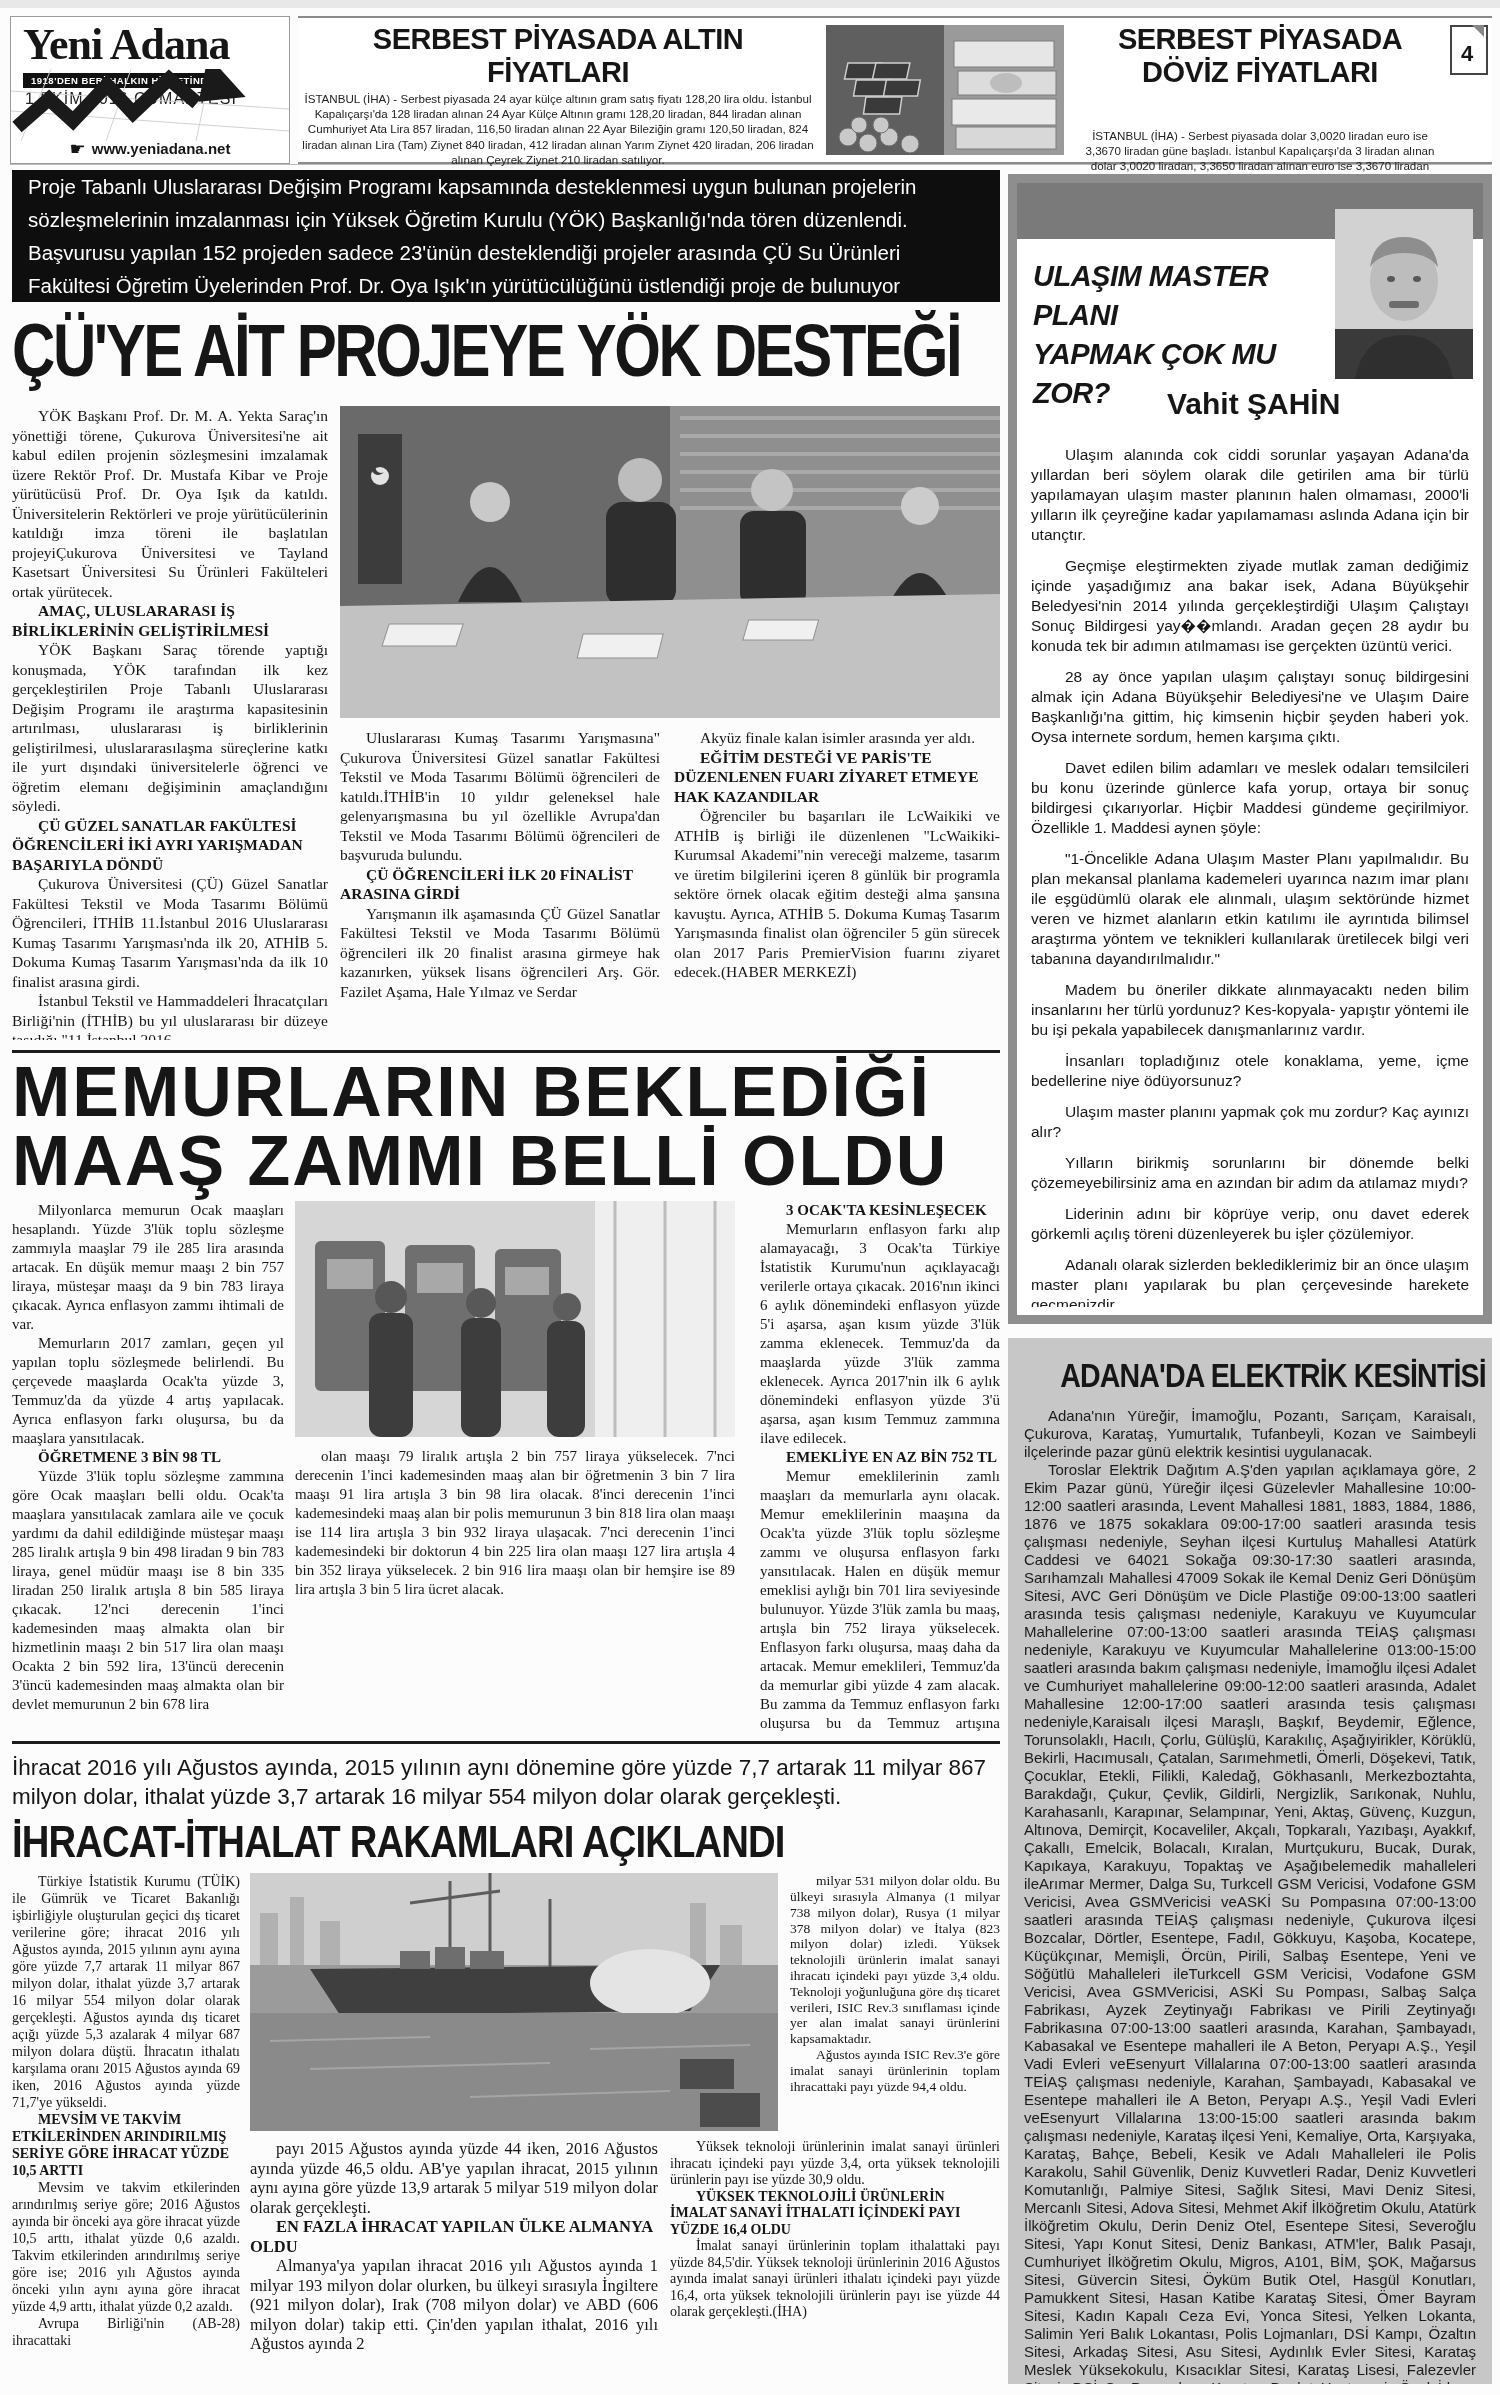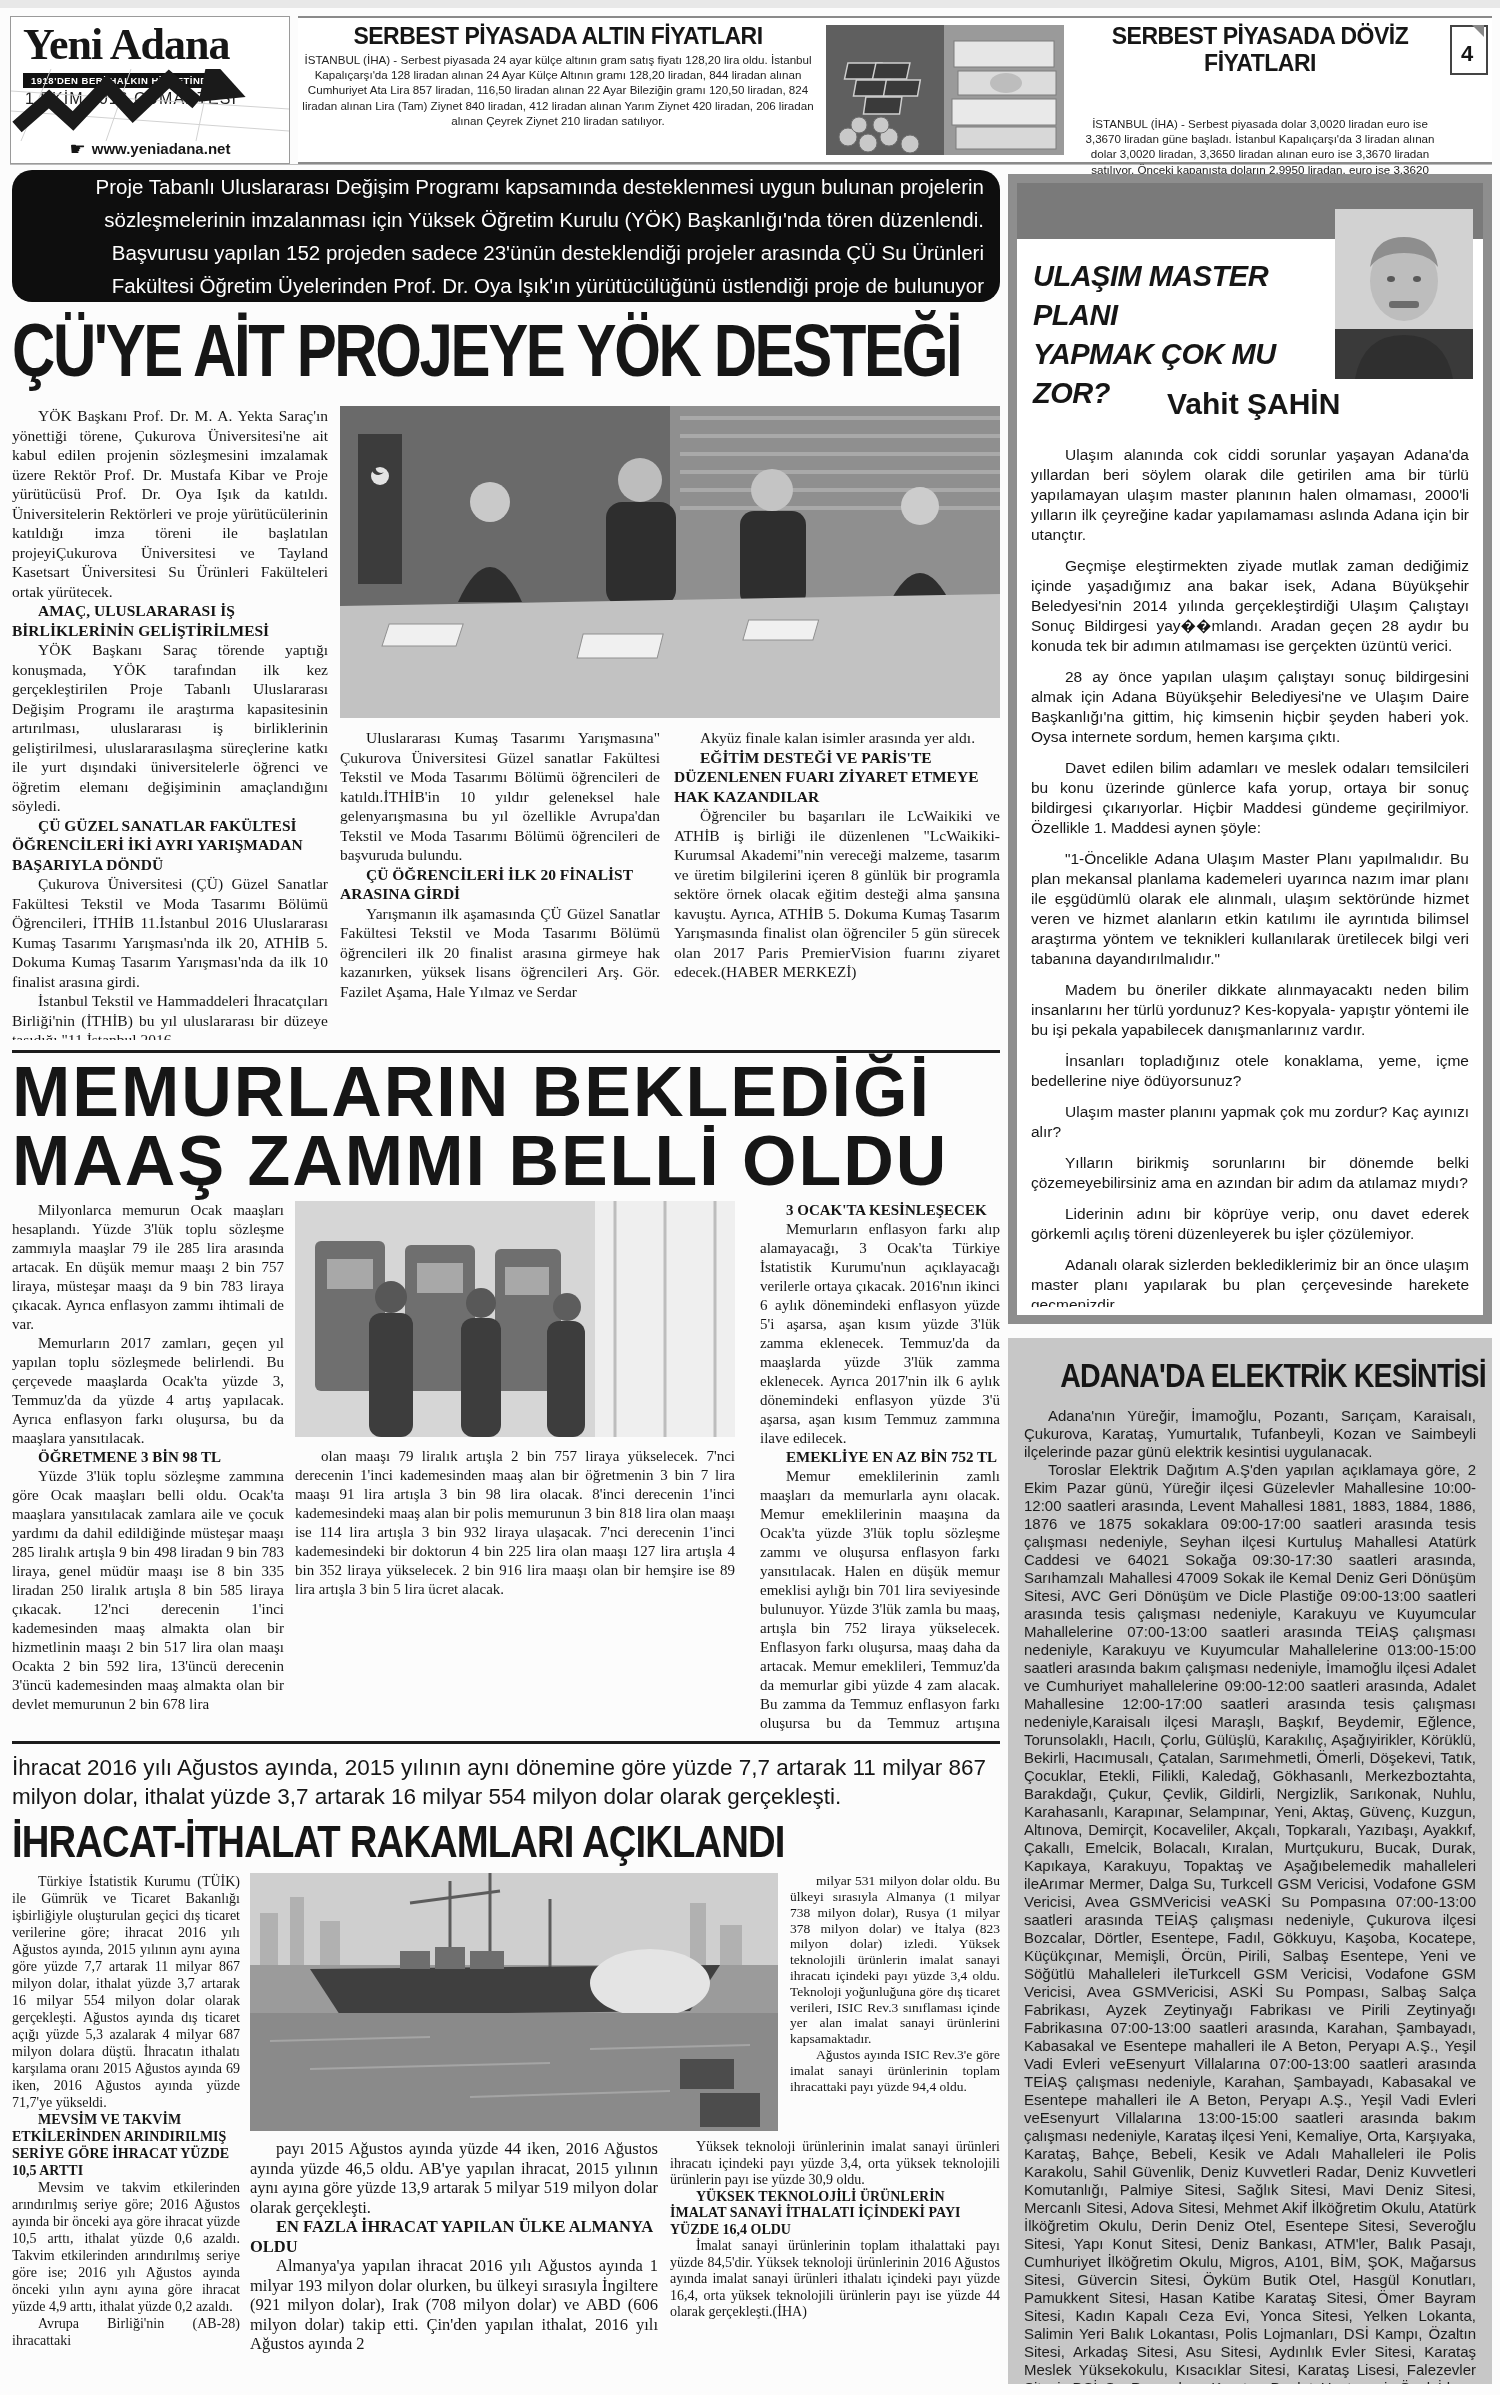--- a/index.html
+++ b/index.html
@@ -11,31 +11,31 @@
   .mh-logo{font-family:"Liberation Serif",serif;font-weight:bold;font-size:44px;letter-spacing:-1px;padding:2px 0 0 12px;}
   .mh-tag{display:inline-block;background:#111;color:#fff;font-size:9.5px;font-weight:bold;letter-spacing:.5px;padding:2px 8px;margin:0 0 2px 12px;}
   .mh-date{font-size:16px;letter-spacing:1px;padding-left:14px;color:#222;}
   .mh-arrow{position:absolute;left:0;top:52px;width:278px;height:72px;}
   .mh-web{position:absolute;left:0;bottom:4px;width:100%;display:flex;align-items:center;justify-content:center;gap:6px;font-size:15px;font-weight:bold;}
   .hand{font-family:"DejaVu Sans",sans-serif;font-size:18px;}
   .finband{flex:1;margin-left:8px;border-top:2px solid #8a8a8a;border-bottom:2px solid #8a8a8a;display:flex;align-items:stretch;padding:3px 0;background:#fff;}
   .fin{display:flex;flex-direction:column;justify-content:flex-start;}
   .fin-gold{width:520px;}
   .fin-forex{flex:1;padding:0 4px;gap:37px;}
-  .fin h3{margin:2px 0 2px;text-align:center;font-size:23px;letter-spacing:-.5px;}
+  .fin h3{margin:2px 0 2px;text-align:center;font-size:29px;letter-spacing:-.5px;}
   .fin p{margin:0;text-align:center;font-size:11.6px;line-height:15.2px;color:#222;}
   .moneyphoto{width:238px;height:130px;margin:4px 8px 0;flex:none;}
   .pagebadge{width:44px;flex:none;position:relative;}
   .pb-box{position:absolute;top:4px;left:2px;width:34px;height:46px;border:2px solid #444;background:#fff;}
   .pb-ear{position:absolute;top:4px;left:24px;width:0;height:0;border-left:12px solid transparent;border-top:12px solid #888;}
   .pb-num{position:absolute;top:20px;left:0;width:38px;text-align:center;font-size:22px;font-weight:bold;}
   
   .leftmain{position:absolute;left:12px;top:162px;width:988px;}
   .sidebar{position:absolute;left:1008px;top:166px;width:484px;}
-  .deckbanner{height:132px;background:#0e0e0e;color:#fff;display:flex;align-items:center;justify-content:center;text-align:right;font-size:20.5px;line-height:33px;padding:0 16px;box-sizing:border-box;border-radius:20px;}
+  .deckbanner{height:132px;background:#0e0e0e;color:#fff;display:flex;align-items:center;justify-content:center;text-align:left;font-size:20.5px;line-height:33px;padding:0 16px;box-sizing:border-box;}
   .hl1{height:98px;overflow:hidden;margin-top:2px;}
   .hl1 span{display:inline-block;white-space:nowrap;font-size:75px;font-weight:800;letter-spacing:-3px;line-height:92px;transform:scaleX(.8);transform-origin:left center;}
   .artbody{position:relative;}
   .abs{position:absolute;overflow:hidden;box-sizing:border-box;font-family:Liberation Serif, serif;}
   .bt{font-size:15.5px;line-height:19.5px;text-align:justify;}
   .bt p{margin:0;}
   .bt .para{text-indent:26px;}
   .bt .sub{font-weight:bold;text-align:left;text-indent:26px;}
   .photo-frame{background:#b5b5b5;}
   .photo-frame svg{display:block;}

